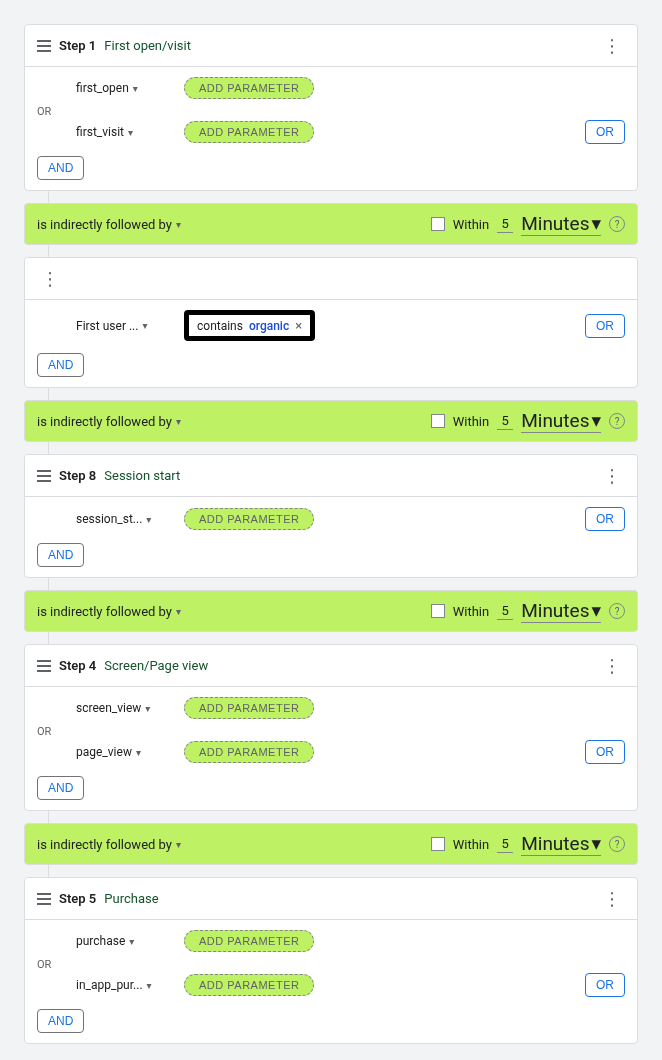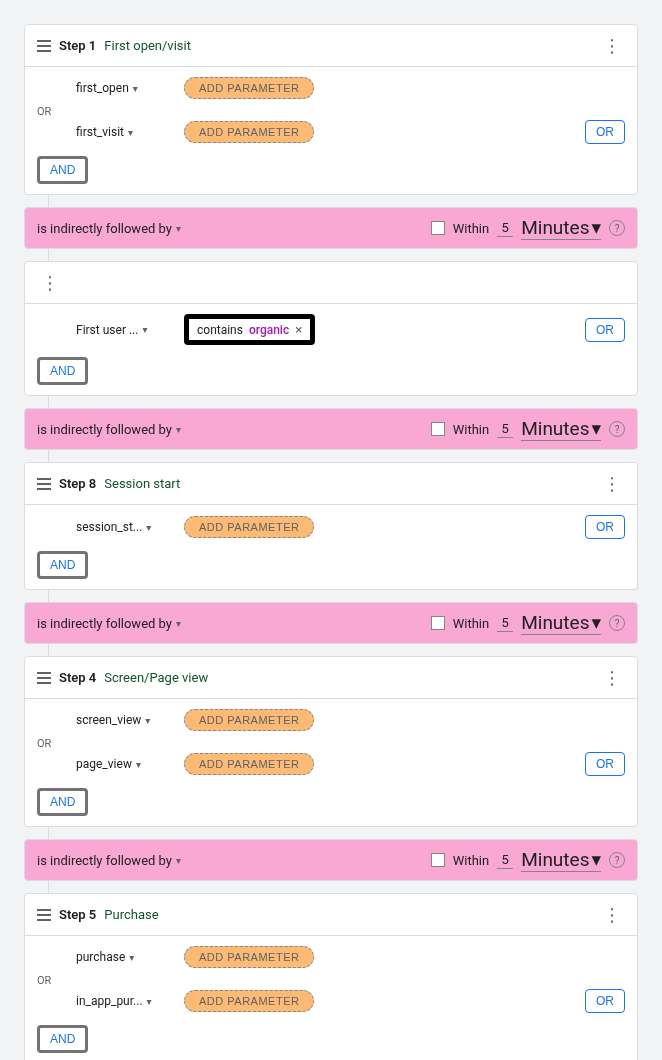--- a/index.html
+++ b/index.html
@@ -112,60 +112,60 @@
       display: inline-flex;
       align-items: center;
       justify-content: center;
       border: 1px dashed #80868b;
       border-radius: 20px;
       padding: 4px 14px;
       font-size: 11px;
       color: #5f6368;
       letter-spacing: 0.5px;
       cursor: pointer;
-      background: #fdba74;
+      background: #bef264;
       text-transform: uppercase;
       font-weight: 500;
     }
 
     .or-btn {
       margin-left: auto;
       border: 1px solid #1a73e8;
       border-radius: 4px;
       padding: 4px 10px;
       font-size: 12px;
       color: #1a73e8;
       cursor: pointer;
       background: #fff;
       font-weight: 500;
     }
 
     .and-btn {
       display: inline-flex;
       align-items: center;
-      border: 3px solid #737373;
+      border: 1px solid #737373;
       border-radius: 4px;
       padding: 4px 10px;
       font-size: 12px;
       color: #1a73e8;
       cursor: pointer;
       background: #fff;
       font-weight: 500;
       margin-top: 6px;
     }
 
     .connector-line {
       width: 1px;
       height: 12px;
       background: #dadce0;
       margin-left: 24px;
     }
 
     .connector-bar {
-      background: #f9a8d4;
+      background: #bef264;
       border: 1px solid #dadce0;
       border-radius: 4px;
       display: flex;
       align-items: center;
       padding: 8px 12px;
       width: 100%;
       gap: 8px;
     }
 
     .connector-select {
@@ -234,21 +234,21 @@
       align-items: center;
       gap: 6px;
       border: 5px solid #000000;
       border-radius: 4px;
       padding: 3px 8px;
       font-size: 12px;
       color: #202124;
       background: #fff;
     }
     .contains-chip .chip-value {
-      color: #a21caf;
+      color: #1d4ed8;
       font-weight: 500;
     }
     .contains-chip .chip-close {
       cursor: pointer;
       color: #5f6368;
       font-size: 13px;
     }
 
     .event-row-spacer {
       flex: 1;

